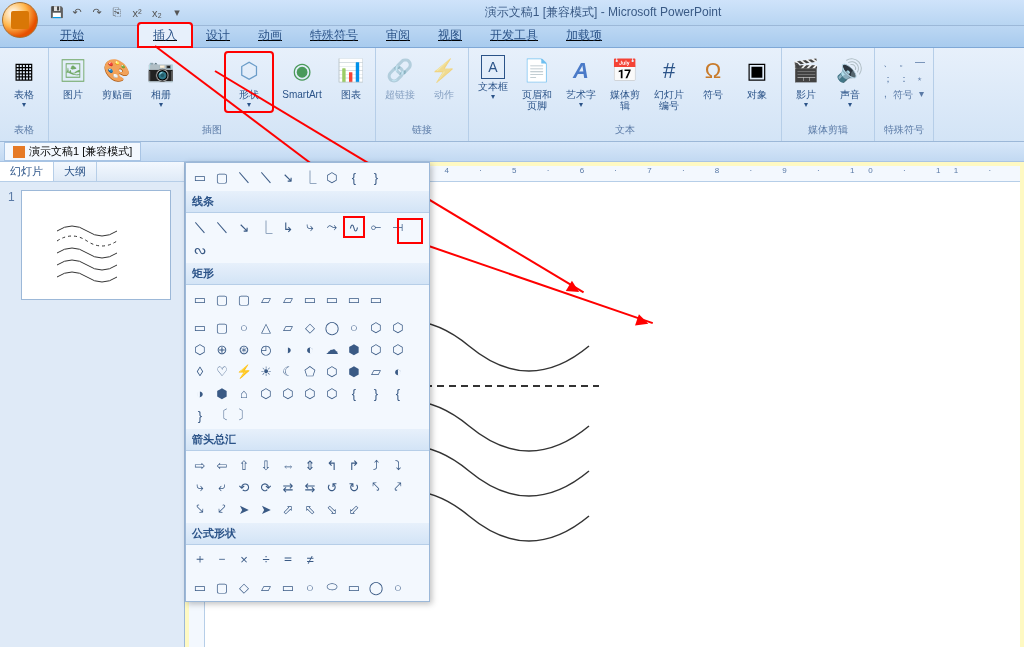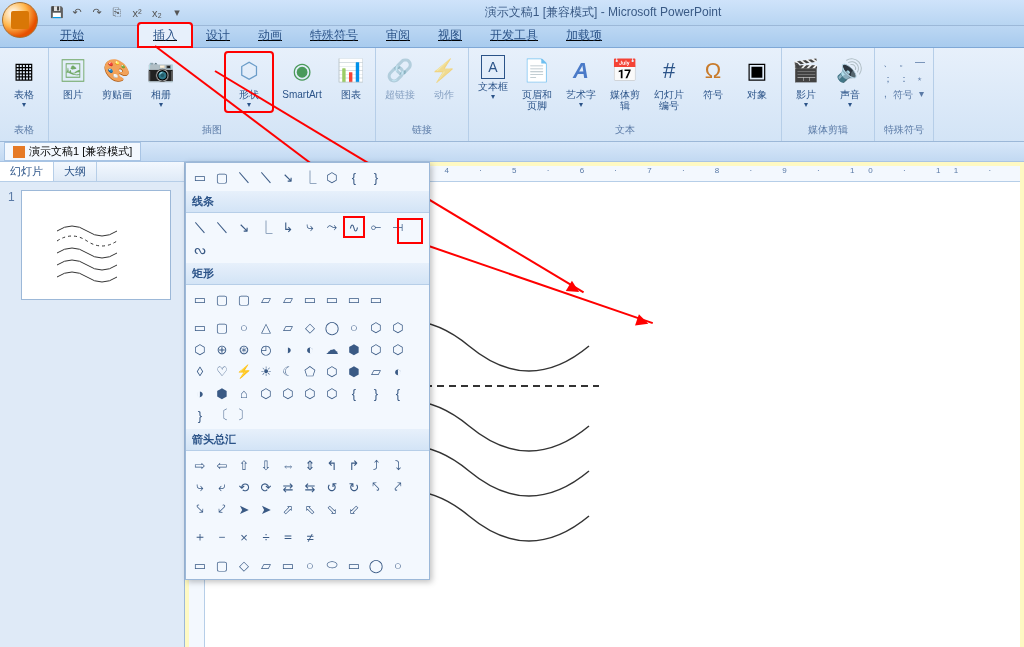--- a/index.html
+++ b/index.html
@@ -369,20 +369,21 @@
       <div class="sg-item">⤤</div>
       <div class="sg-item">⤥</div>
       <div class="sg-item">⤦</div>
       <div class="sg-item">➤</div>
       <div class="sg-item">➤</div>
       <div class="sg-item">⬀</div>
       <div class="sg-item">⬁</div>
       <div class="sg-item">⬂</div>
       <div class="sg-item">⬃</div>
     </div>
+  <div class="sg-header">公式形状</div>
   <div class="sg-grid" id="g-equation">
       <div class="sg-item">＋</div>
       <div class="sg-item">－</div>
       <div class="sg-item">×</div>
       <div class="sg-item">÷</div>
       <div class="sg-item">＝</div>
       <div class="sg-item">≠</div>
     </div>
   <div class="sg-grid" id="g-flowchart">
       <div class="sg-item">▭</div>

